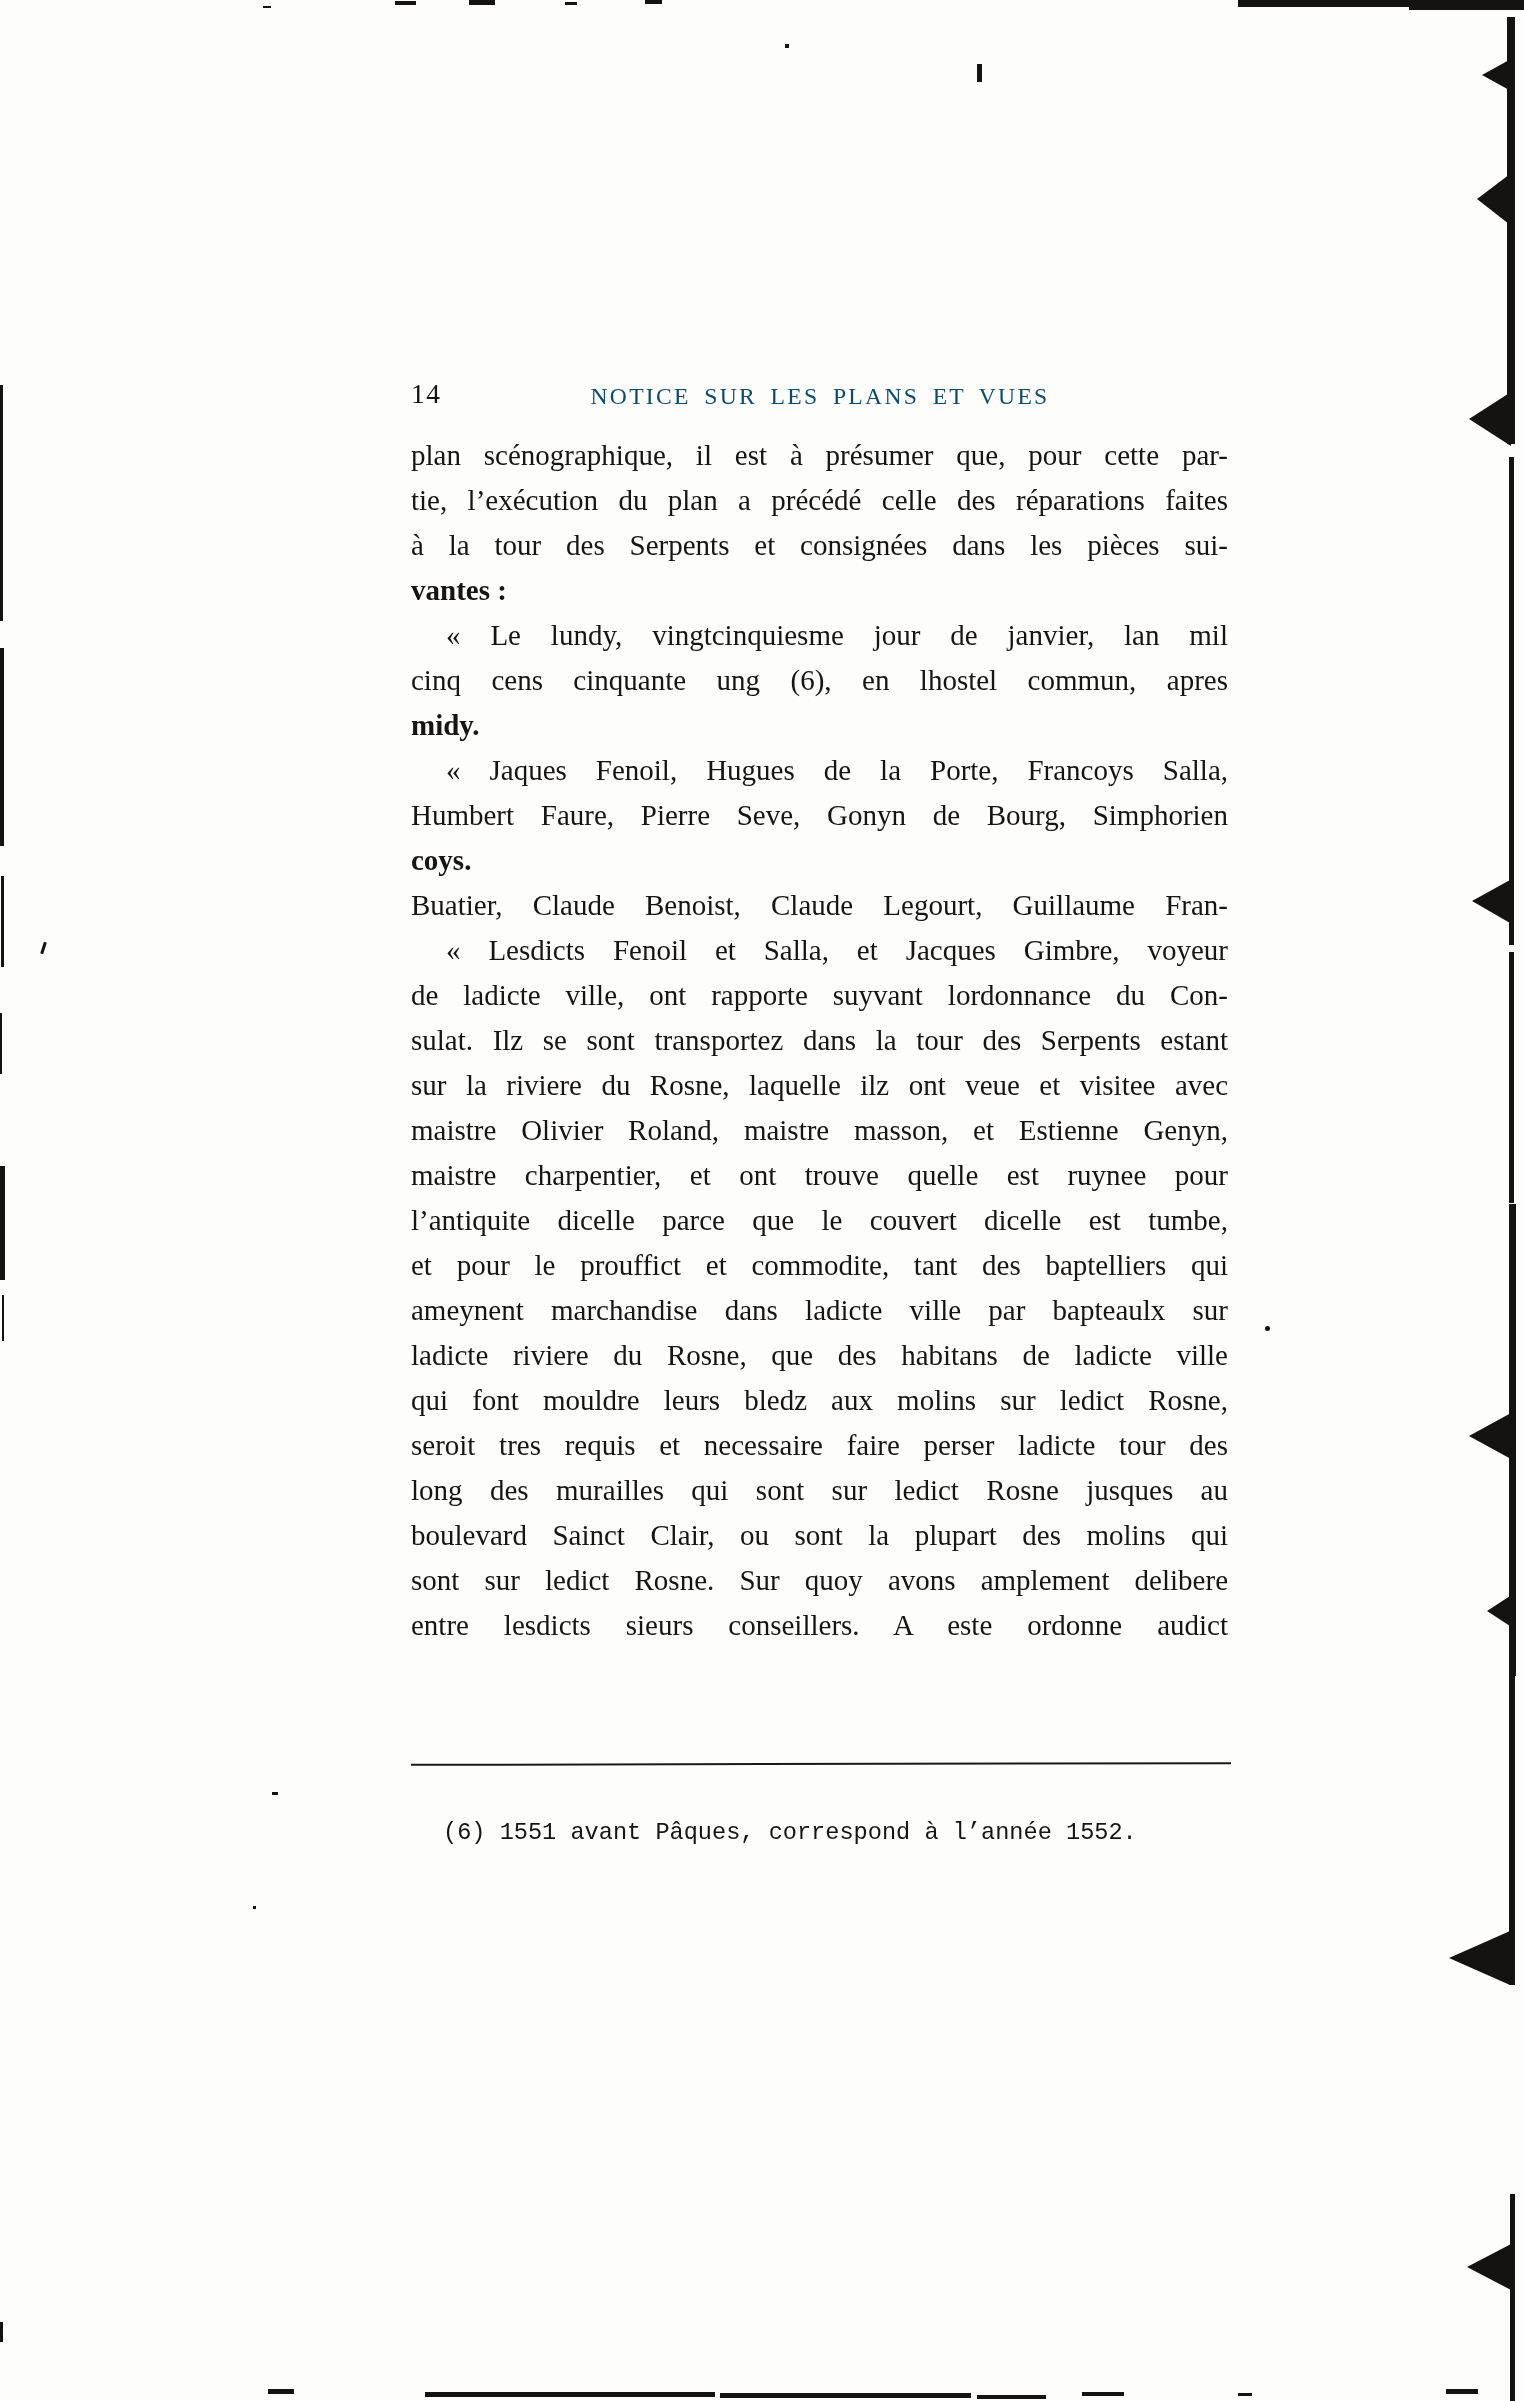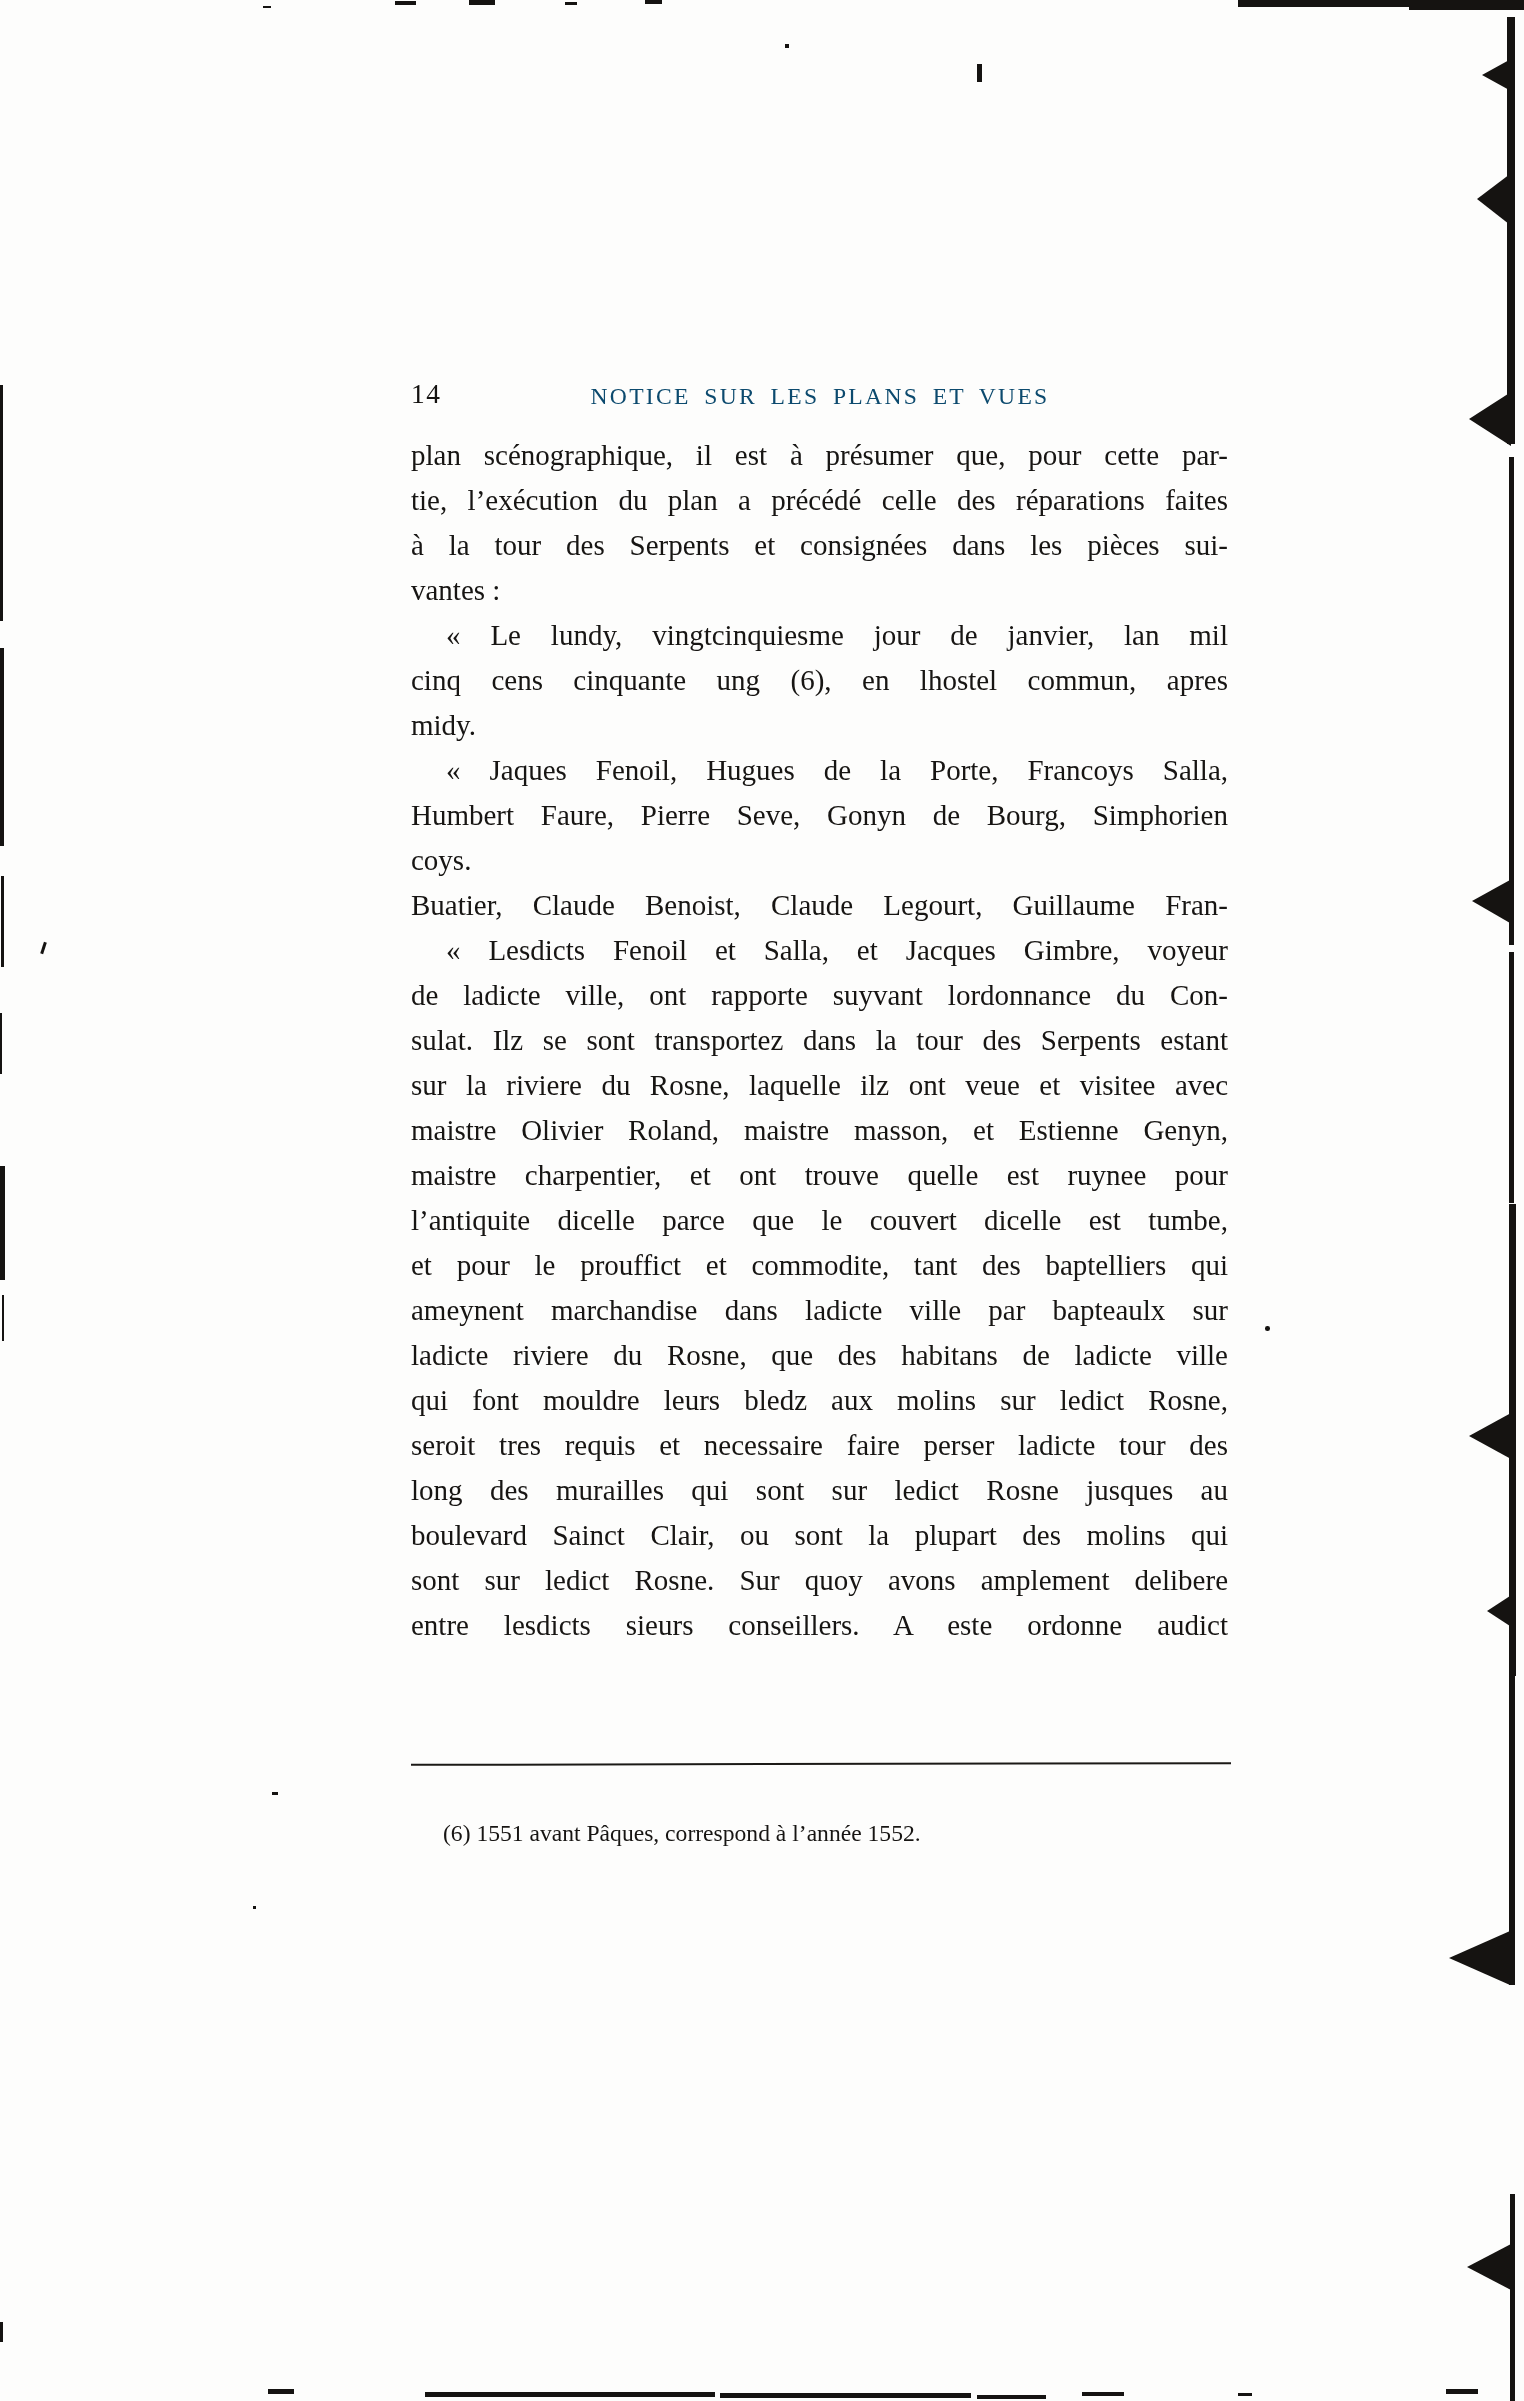--- a/index.html
+++ b/index.html
@@ -27,31 +27,31 @@
   
   #text-block{
     position:absolute;left:411px;top:433px;width:817px;
   }
   .line{
     font-size:29px;line-height:45px;height:45px;
     text-align:justify;text-align-last:justify;
     white-space:normal;overflow:visible;
     color:#171513;
   }
-  .line.noJust{text-align:left;text-align-last:left;}
+  .line.noJust{text-align:left;text-align-last:left;font-weight:bold;}
   .line.indent{padding-left:35px;}
 
   
   #footnote-rule{
     position:absolute;left:411px;top:1763px;width:820px;height:2.3px;
     background:#1b1916;transform:rotate(-0.12deg);
   }
   #footnote{
     position:absolute;left:443px;top:1816px;width:785px;
-    font-size:23.6px;line-height:34px;color:#171513;
+    font-size:23.6px;line-height:34px;color:#171513;font-family:Liberation Mono, monospace;
   }
 
   
   .art{position:absolute;background:#151311;}
   .wedge{position:absolute;width:0;height:0;background:transparent;}
 </style>
 </head>
 <body>
 
 <div id="page">

